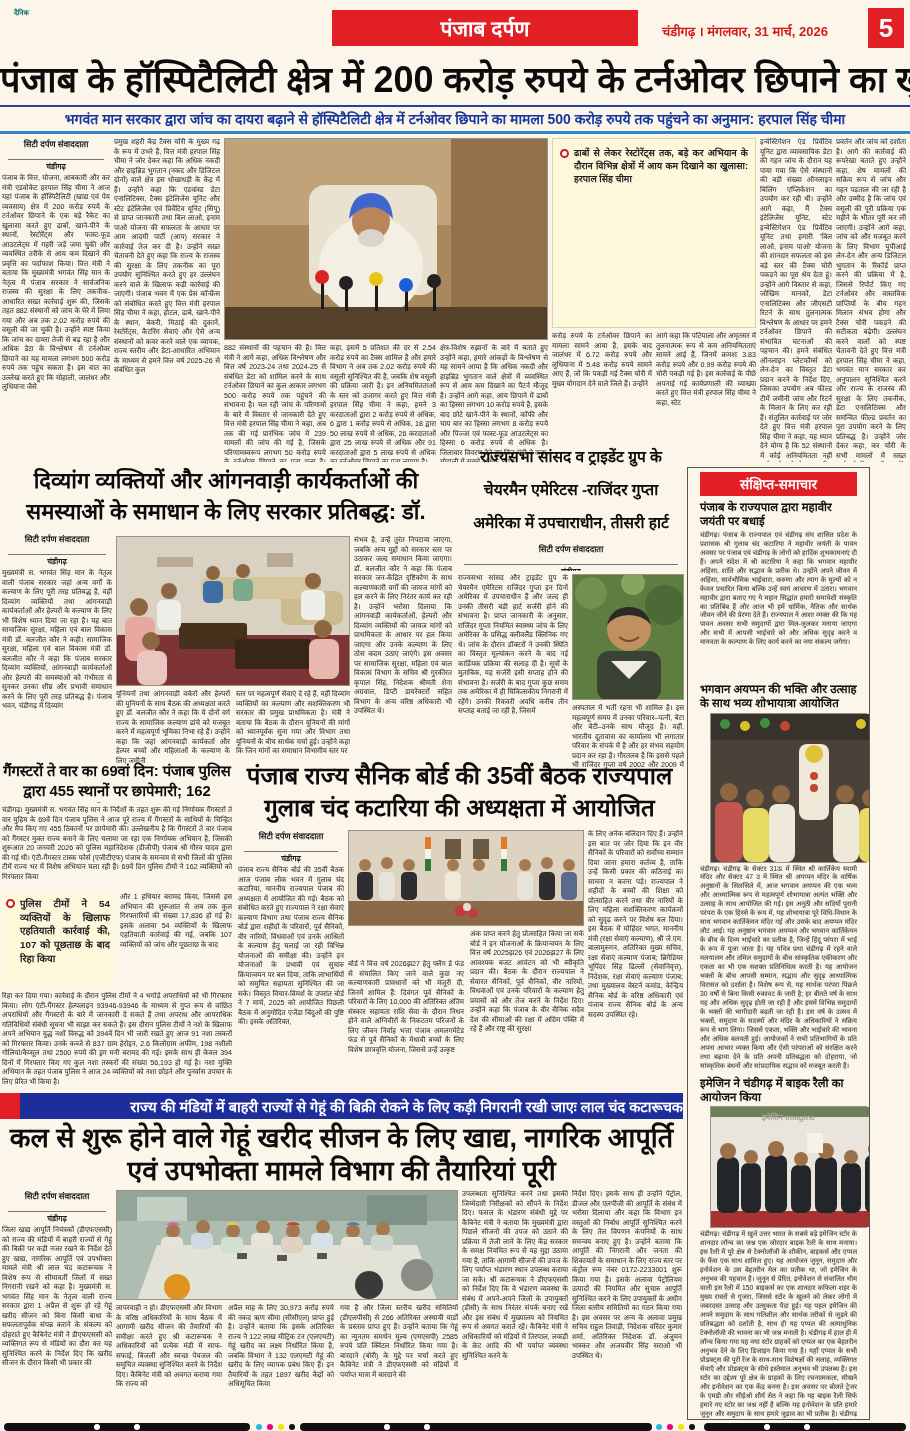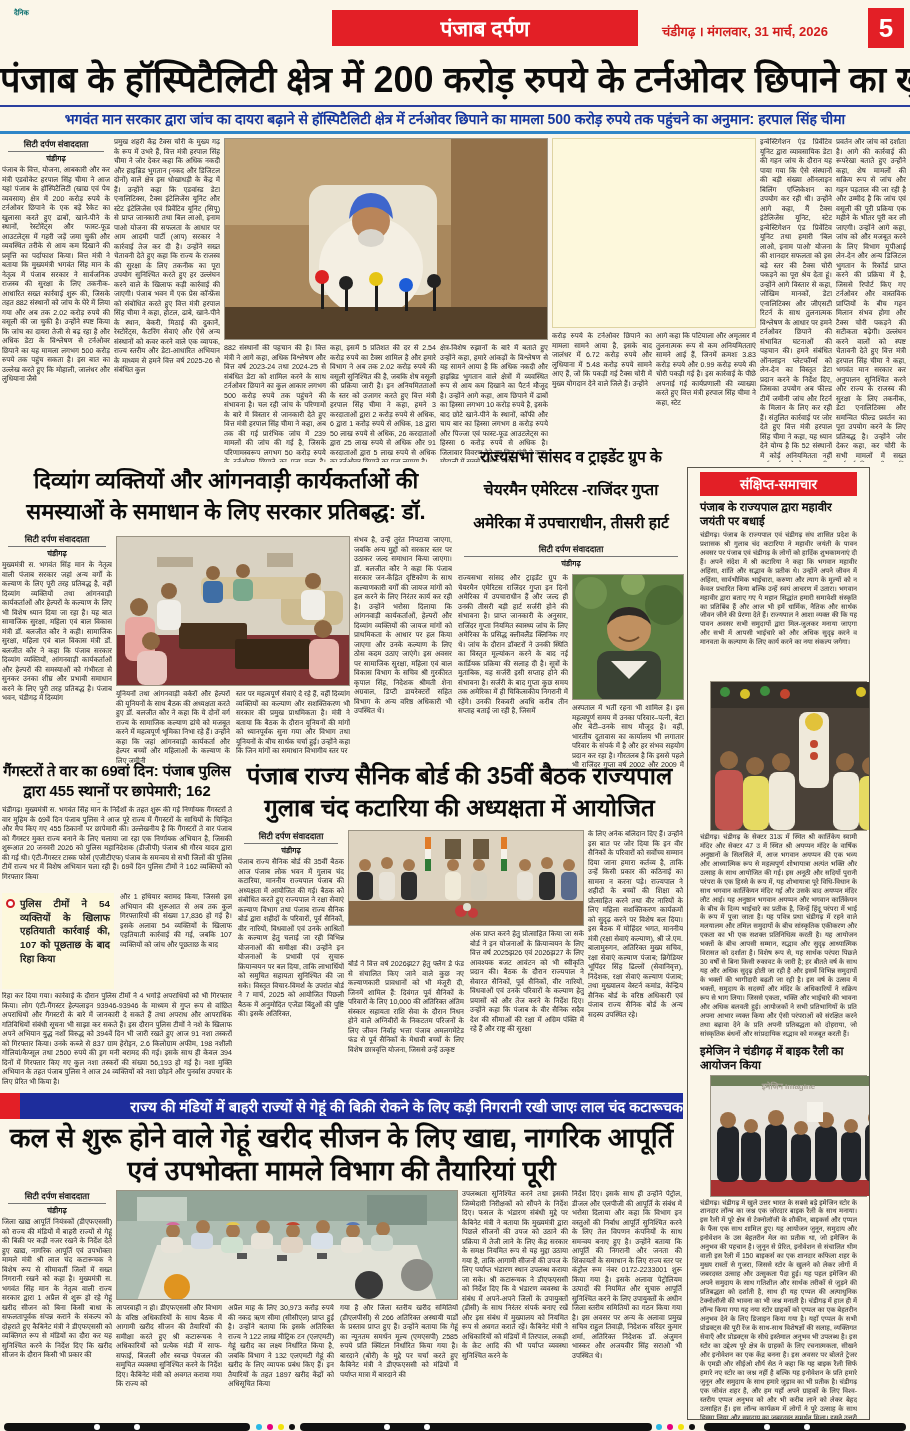--- a/index.html
+++ b/index.html
@@ -1,21 +1,21 @@
 <!DOCTYPE html>
 <html lang="hi"><head>
 <meta charset="utf-8">
 <style>
   *{margin:0;padding:0;box-sizing:border-box}
   html,body{width:910px}
   body{height:1431px;background:#fbf6e9;font-family:"Liberation Sans","DejaVu Sans",sans-serif;position:relative;overflow:hidden;color:#1c1c1c}
   .abs{position:absolute;overflow:hidden}
   .bt{font-size:7.1px;line-height:1.34;text-align:justify;color:#222}
   .bt-sm{font-size:6.8px;line-height:1.32;text-align:justify;color:#262626}
-  .byline-name{font-weight:bold;font-size:8.4px;text-align:center;border-bottom:1px solid #777;padding-bottom:2px;margin:0 6px}
+  .byline-name{font-weight:bold;font-size:8.4px;text-align:center;border-bottom:1px solid #777;padding-bottom:10px;margin:0 6px}
   .byline-city{font-weight:bold;font-size:7.6px;text-align:center;padding:1px 0 3px}
   .photo{background:#cfc8b8;border:1px solid #9a9383}
   .headline{font-weight:bold;color:#0c0c0c;text-align:center}
   
   #logo{left:10px;top:8px;width:230px;height:46px}
   #logo .mark{font-size:7px;color:#0a6f6f;font-weight:bold;margin-left:4px}
   #logo .name{font-size:31px;font-weight:bold;color:#111;line-height:1;letter-spacing:-1px}
   #edition{left:332px;top:10px;width:306px;height:36px;background:#e31f26;color:#fff;display:flex;align-items:center;justify-content:center;font-weight:bold;font-size:21px}
   #dateline{left:630px;top:22px;width:230px;height:22px;color:#d21c1c;font-weight:bold;font-size:13px;text-align:center}
   #pagebox{left:868px;top:8px;width:36px;height:40px;background:#e31f26;color:#fff;display:flex;align-items:center;justify-content:center;font-weight:bold;font-size:26px}
@@ -137,20 +137,24 @@
       <circle cx="181" cy="146" r="7" fill="#1d5dd8"></circle>
       <circle cx="209" cy="142" r="7" fill="#222"></circle>
   </svg>
 </div>
 
 <div class="abs bt" id="lead-c3">882 संस्थानों की पहचान की है। वित्त मंत्री ने आगे कहा, अधिक विश्लेषण और वित्त वर्ष 2023-24 तथा 2024-25 से संबंधित डेटा को शामिल करने के साथ टर्नओवर छिपाने का कुल आकार लगभग 500 करोड़ रुपये तक पहुंचने की संभावना है। चल रही जांच के परिणामों के बारे में विस्तार से जानकारी देते हुए वित्त मंत्री हरपाल सिंह चीमा ने कहा, अब तक की गई प्रारंभिक जांच में 239 मामलों की जांच की गई है, जिसके परिणामस्वरूप लगभग 50 करोड़ रुपये के टर्नओवर छिपाने का पता चला है। उन्होंने आगे</div>
 <div class="abs bt" id="lead-c4">कहा, इसमें 5 प्रतिशत की दर से 2.54 करोड़ रुपये का टैक्स शामिल है और हमारे विभाग ने अब तक 2.02 करोड़ रुपये की वसूली सुनिश्चित की है, जबकि शेष वसूली की प्रक्रिया जारी है। इन अनियमितताओं के स्तर को उजागर करते हुए वित्त मंत्री हरपाल सिंह चीमा ने कहा, हमने 3 करदाताओं द्वारा 2 करोड़ रुपये से अधिक, 6 द्वारा 1 करोड़ रुपये से अधिक, 18 द्वारा 50 लाख रुपये से अधिक, 26 करदाताओं द्वारा 25 लाख रुपये से अधिक और 91 करदाताओं द्वारा 5 लाख रुपये से अधिक का टर्नओवर छिपाने का पता लगाया है।</div>
 <div class="abs bt" id="lead-c5">क्षेत्र-विशेष रुझानों के बारे में बताते हुए उन्होंने कहा, हमारे आंकड़ों के विश्लेषण से यह सामने आया है कि अधिक नकदी और हाइब्रिड भुगतान वाले क्षेत्रों में व्यवस्थित रूप से आय कम दिखाने का पैटर्न मौजूद है। उन्होंने आगे कहा, आय छिपाने में ढाबों का हिस्सा लगभग 10 करोड़ रुपये है, इसके बाद छोटे खाने-पीने के स्थानों, कॉफी और चाय बार का हिस्सा लगभग 8 करोड़ रुपये और पिज्जा एवं फास्ट-फूड आउटलेट्स का हिस्सा 6 करोड़ रुपये से अधिक है। जिलावार विवरण देते हुए वित्त मंत्री ने कहा, मोहाली में सबसे अधिक 8.16</div>
 
 <div class="abs" id="lead-high">
+  <div class="high-item">
+    <span class="ring"></span>
+    <span class="high-text">ढाबों से लेकर रेस्टोरेंट्स तक, बड़े कर अभियान के दौरान विभिन्न क्षेत्रों में आय कम दिखाने का खुलासा: हरपाल सिंह चीमा</span>
+  </div>
 </div>
 
 <div class="abs bt" id="lead-c6a">करोड़ रुपये के टर्नओवर छिपाने का मामला सामने आया है, इसके बाद जालंधर में 6.72 करोड़ रुपये और लुधियाना में 5.48 करोड़ रुपये सामने आए हैं, जो कि पकड़ी गई टैक्स चोरी में मुख्य योगदान देने वाले जिले हैं। उन्होंने</div>
 <div class="abs bt" id="lead-c6b">आगे कहा कि पटियाला और अमृतसर में तुलनात्मक रूप से कम अनियमितताएं सामने आई हैं, जिनमें क्रमशः 3.83 करोड़ रुपये और 0.99 करोड़ रुपये की चोरी पकड़ी गई है। इस कार्रवाई के पीछे अपनाई गई कार्यप्रणाली की व्याख्या करते हुए वित्त मंत्री हरपाल सिंह चीमा ने कहा, स्टेट</div>
 <div class="abs bt" id="lead-c7">इन्वेस्टिगेशन एंड प्रिवेंटिव यूनिट द्वारा व्यावसायिक डेटा की गहन जांच के दौरान यह पाया गया कि ऐसे संस्थानों की बड़ी संख्या ऑनलाइन बिलिंग एप्लिकेशन का उपयोग कर रही थी। उन्होंने आगे कहा, मैं टैक्स इंटेलिजेंस यूनिट, स्टेट इन्वेस्टिगेशन एंड प्रिवेंटिव यूनिट तथा हमारी 'बिल लाओ, इनाम पाओ' योजना की शानदार सफलता को इस बड़े स्तर की टैक्स चोरी पकड़ने का पूरा श्रेय देता हूं। उन्होंने आगे विस्तार से कहा, जोखिम मानकों, डेटा एनालिटिक्स और जीएसटी रिटर्न के साथ तुलनात्मक विश्लेषण के आधार पर हमने टर्नओवर छिपाने की संभावित घटनाओं की पहचान की। हमने संबंधित ऑनलाइन प्लेटफॉर्म्स को लेन-देन का विस्तृत डेटा प्रदान करने के निर्देश दिए, जिसका उपयोग अब फील्ड टीमें जमीनी जांच और रिटर्न के मिलान के लिए कर रही हैं। संतुलित कार्रवाई पर जोर देते हुए वित्त मंत्री हरपाल सिंह चीमा ने कहा, यह ध्यान देने योग्य है कि 52 संस्थानों में कोई अनियमितता नहीं पाई गई, जो डेटा-आधारित चयन पर आधारित संतुलित</div>
 <div class="abs bt" id="lead-c8">प्रवर्तन और जांच को दर्शाता है। आगे की कार्रवाई की रूपरेखा बताते हुए उन्होंने कहा, शेष मामलों की सक्रिय रूप से जांच और गहन पड़ताल की जा रही है और उम्मीद है कि जांच एवं वसूली की पूरी प्रक्रिया एक महीने के भीतर पूरी कर ली जाएगी। उन्होंने आगे कहा, जांच को और मजबूत करने के लिए विभाग यूपीआई लेन-देन और अन्य डिजिटल भुगतान के रिकॉर्ड प्राप्त करने की प्रक्रिया में है, जिससे रिपोर्ट किए गए टर्नओवर और वास्तविक प्राप्तियों के बीच गहन मिलान संभव होगा और टैक्स चोरी पकड़ने की सटीकता बढ़ेगी। उल्लंघन करने वालों को स्पष्ट चेतावनी देते हुए वित्त मंत्री हरपाल सिंह चीमा ने कहा, भगवंत मान सरकार कर अनुपालन सुनिश्चित करने और राज्य के राजस्व की सुरक्षा के लिए तकनीक, डेटा एनालिटिक्स और समन्वित फील्ड प्रवर्तन का पूरा उपयोग करने के लिए प्रतिबद्ध है। उन्होंने जोर देकर कहा, कर चोरी के सभी मामलों में सख्त कार्रवाई की जाएगी, जबकि कर नियमों का पालन करने वाले करदाताओं को सुविधाएं मिलती रहेंगी।</div>
 
 <div class="abs headline" id="welfare-head">दिव्यांग व्यक्तियों और आंगनवाड़ी कार्यकर्ताओं की समस्याओं के समाधान के लिए सरकार प्रतिबद्ध: डॉ. बलजीत कौर</div>
 <div class="abs" id="welfare-c1">
   <div class="byline-name">सिटी दर्पण संवाददाता</div>
@@ -219,20 +223,21 @@
     <path d="M34 50 q4 -18 22 -18 q18 0 22 18 q-8 -10 -22 -10 q-14 0 -22 10 z" fill="#2d2a26"></path>
     <path d="M46 62 q10 8 20 0" stroke="#6b4a2c" stroke-width="2" fill="none"></path>
   </svg>
 </div>
 <div class="abs bt" id="gupta-c2">अस्पताल में भर्ती रहना भी शामिल है। इस महत्वपूर्ण समय में उनका परिवार–पत्नी, बेटा और बेटी–उनके साथ मौजूद है। वहीं, भारतीय दूतावास का कार्यालय भी लगातार परिवार के संपर्क में है और हर संभव सहयोग प्रदान कर रहा है। गौरतलब है कि इससे पहले भी राजिंदर गुप्ता वर्ष 2002 और 2009 में हृदय सर्जरी करा चुके हैं।</div>
 
 <div class="abs" id="briefs">
   <div id="briefs-header">संक्षिप्त-समाचार</div>
   <div class="brief-title">पंजाब के राज्यपाल द्वारा महावीर जयंती पर बधाई</div>
   <div class="bt-sm" style="height:148px;overflow:hidden">चंडीगढ़। पंजाब के राज्यपाल एवं चंडीगढ़ संघ शासित प्रदेश के प्रशासक श्री गुलाब चंद कटारिया ने महावीर जयंती के पावन अवसर पर पंजाब एवं चंडीगढ़ के लोगों को हार्दिक शुभकामनाएं दी हैं। अपने संदेश में श्री कटारिया ने कहा कि भगवान महावीर अहिंसा, शांति और सद्भाव के प्रतीक थे। उन्होंने अपने जीवन में अहिंसा, सार्वभौमिक भाईचारा, करुणा और त्याग के मूल्यों को न केवल प्रचारित किया बल्कि उन्हें स्वयं आचरण में उतारा। भगवान महावीर द्वारा बताए गए ये महान सिद्धांत हमारी समावेशी संस्कृति का प्रतिबिंब हैं और आज भी हमें धार्मिक, नैतिक और सार्थक जीवन जीने की प्रेरणा देते हैं। राज्यपाल ने आशा व्यक्त की कि यह पावन अवसर सभी समुदायों द्वारा मिल-जुलकर मनाया जाएगा और सभी में आपसी भाईचारे को और अधिक सुदृढ़ करने व मानवता के कल्याण के लिए कार्य करने का नया संकल्प जगेगा।</div>
+  <div class="brief-title">भगवान अयप्पन की भक्ति और उत्साह के साथ भव्य शोभायात्रा आयोजित</div>
   <div class="brief-photo" style="height:150px;position:relative">
     <svg width="205" height="148" viewBox="0 0 205 148">
       <rect width="205" height="148" fill="#4a4138"></rect>
       <rect width="205" height="26" fill="#37322b"></rect>
       <g>
           <circle cx="14" cy="10" r="5" fill="#3f8f3f"></circle>
           <circle cx="34" cy="12" r="5" fill="#d8c22a"></circle>
           <circle cx="54" cy="9" r="5" fill="#3f8f3f"></circle>
           <circle cx="74" cy="12" r="5" fill="#c2452f"></circle>
           <circle cx="150" cy="10" r="5" fill="#d8c22a"></circle>

